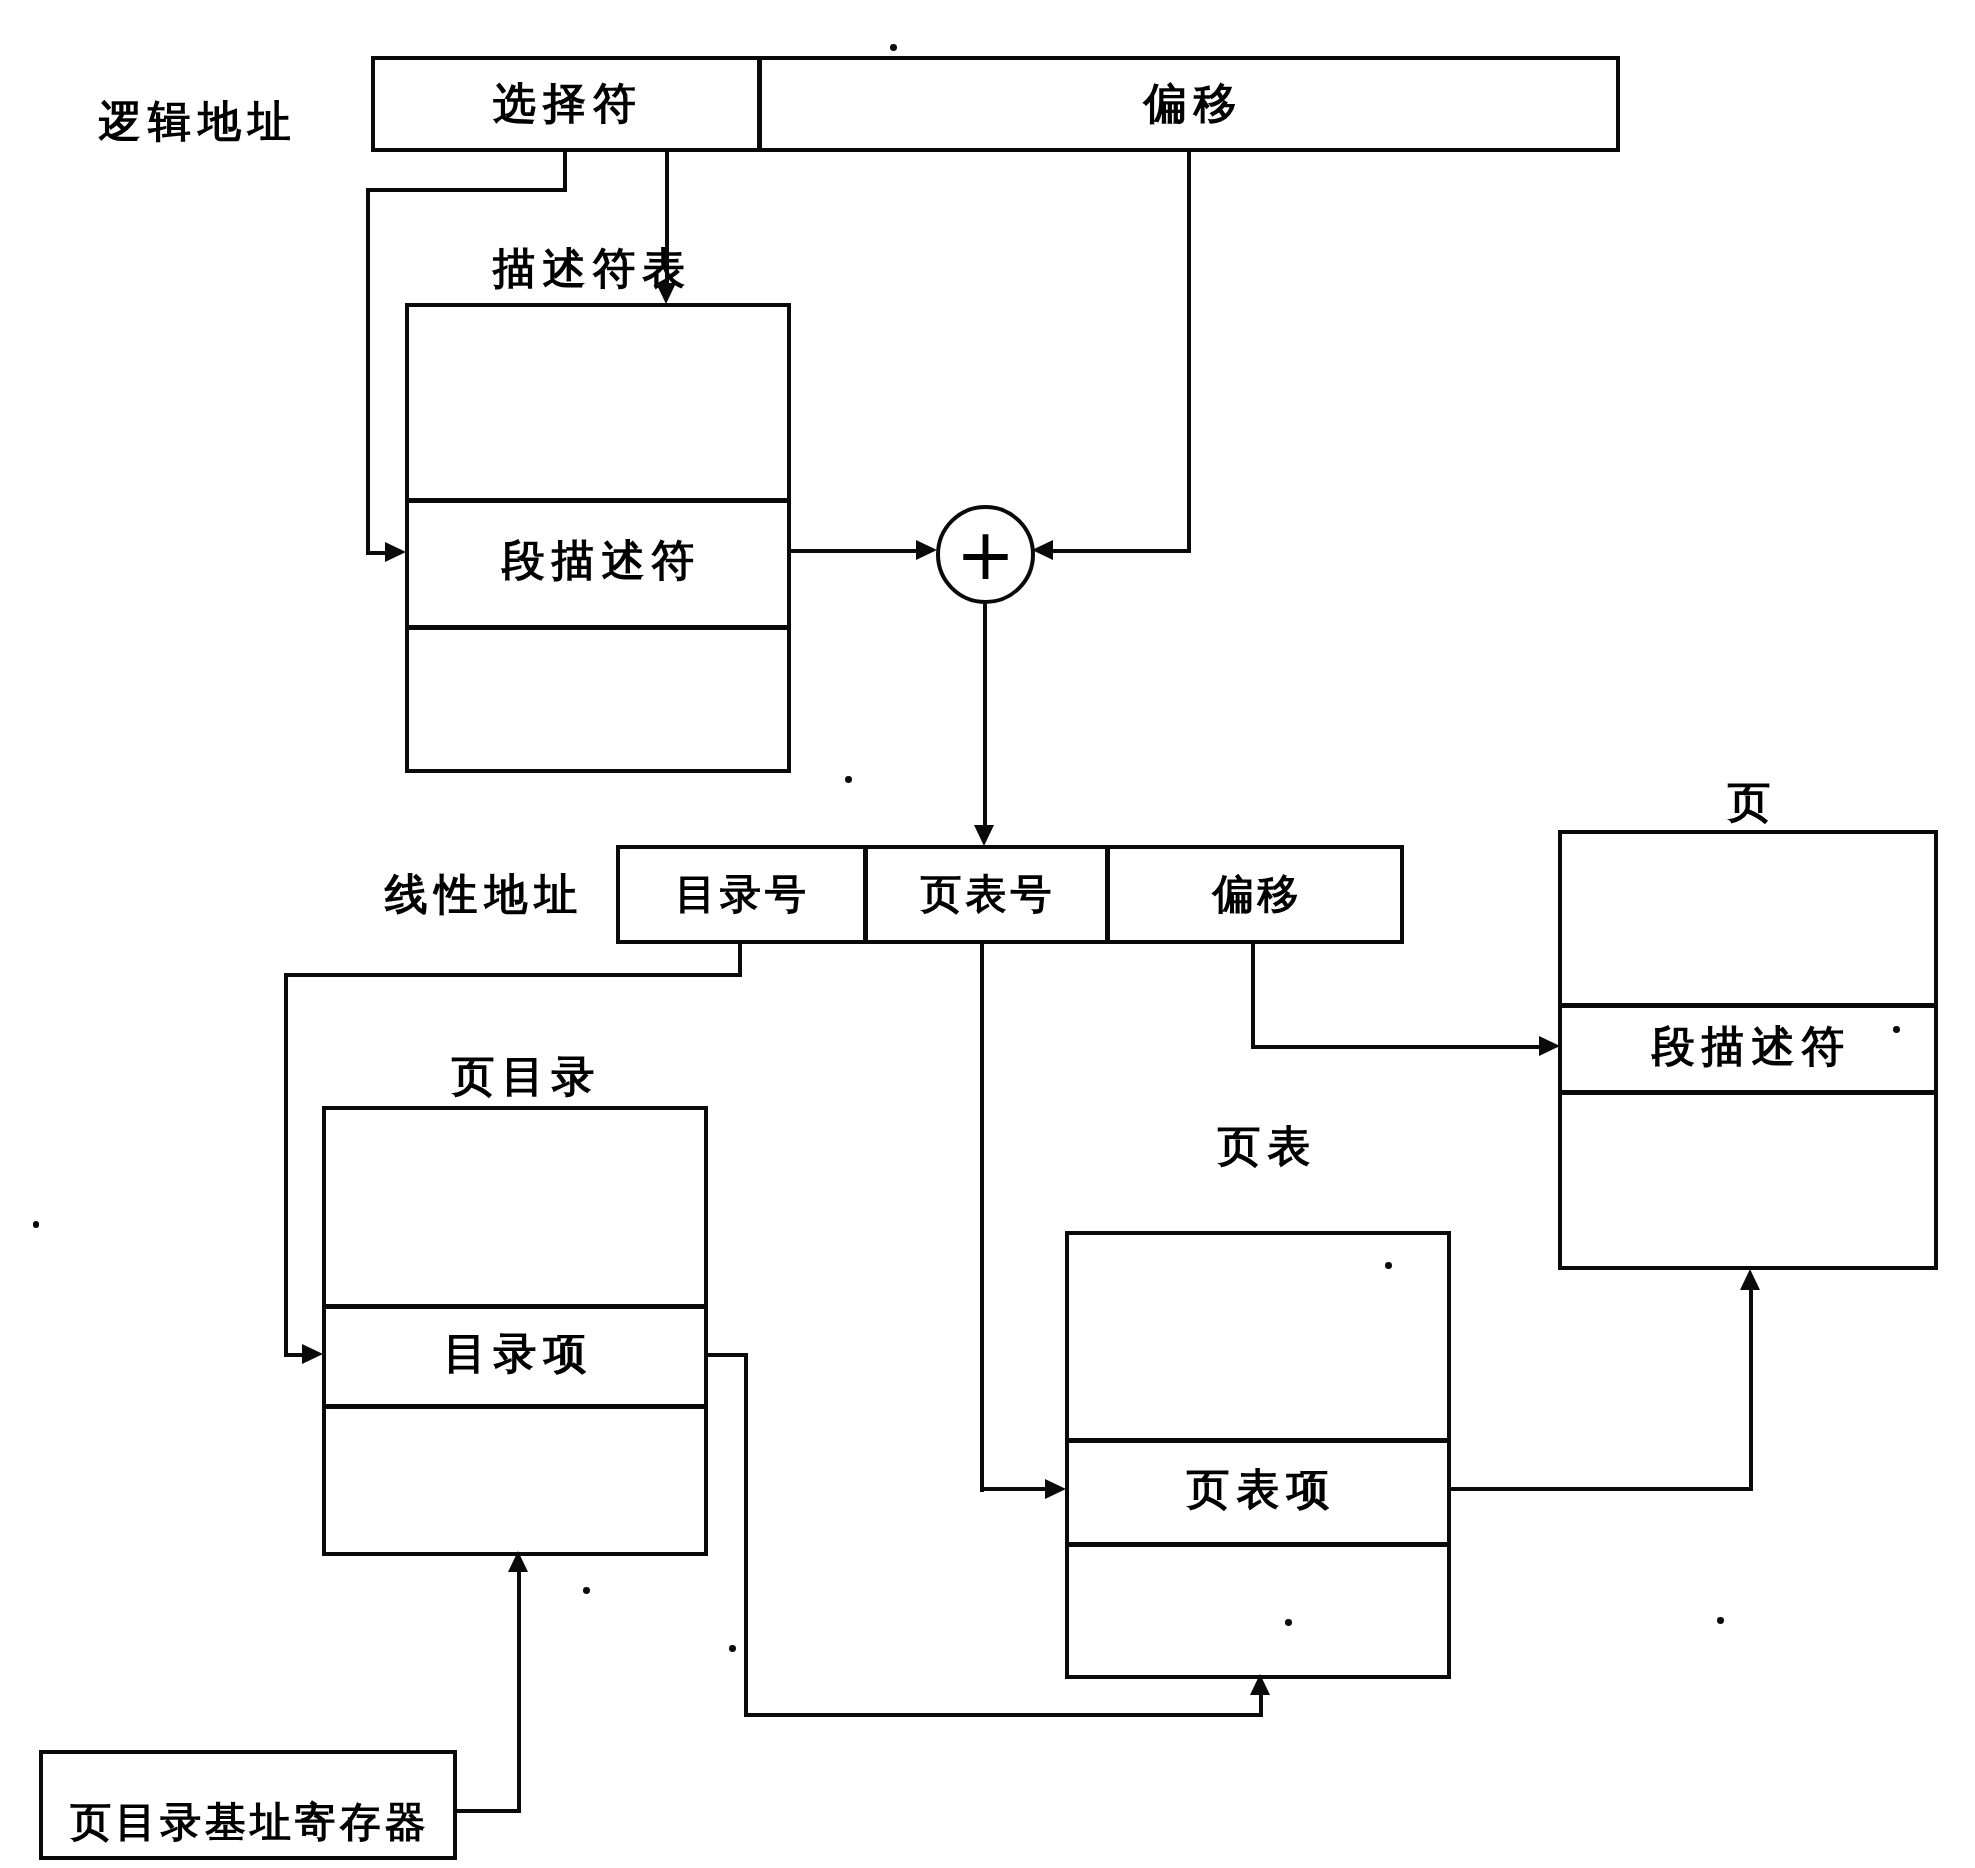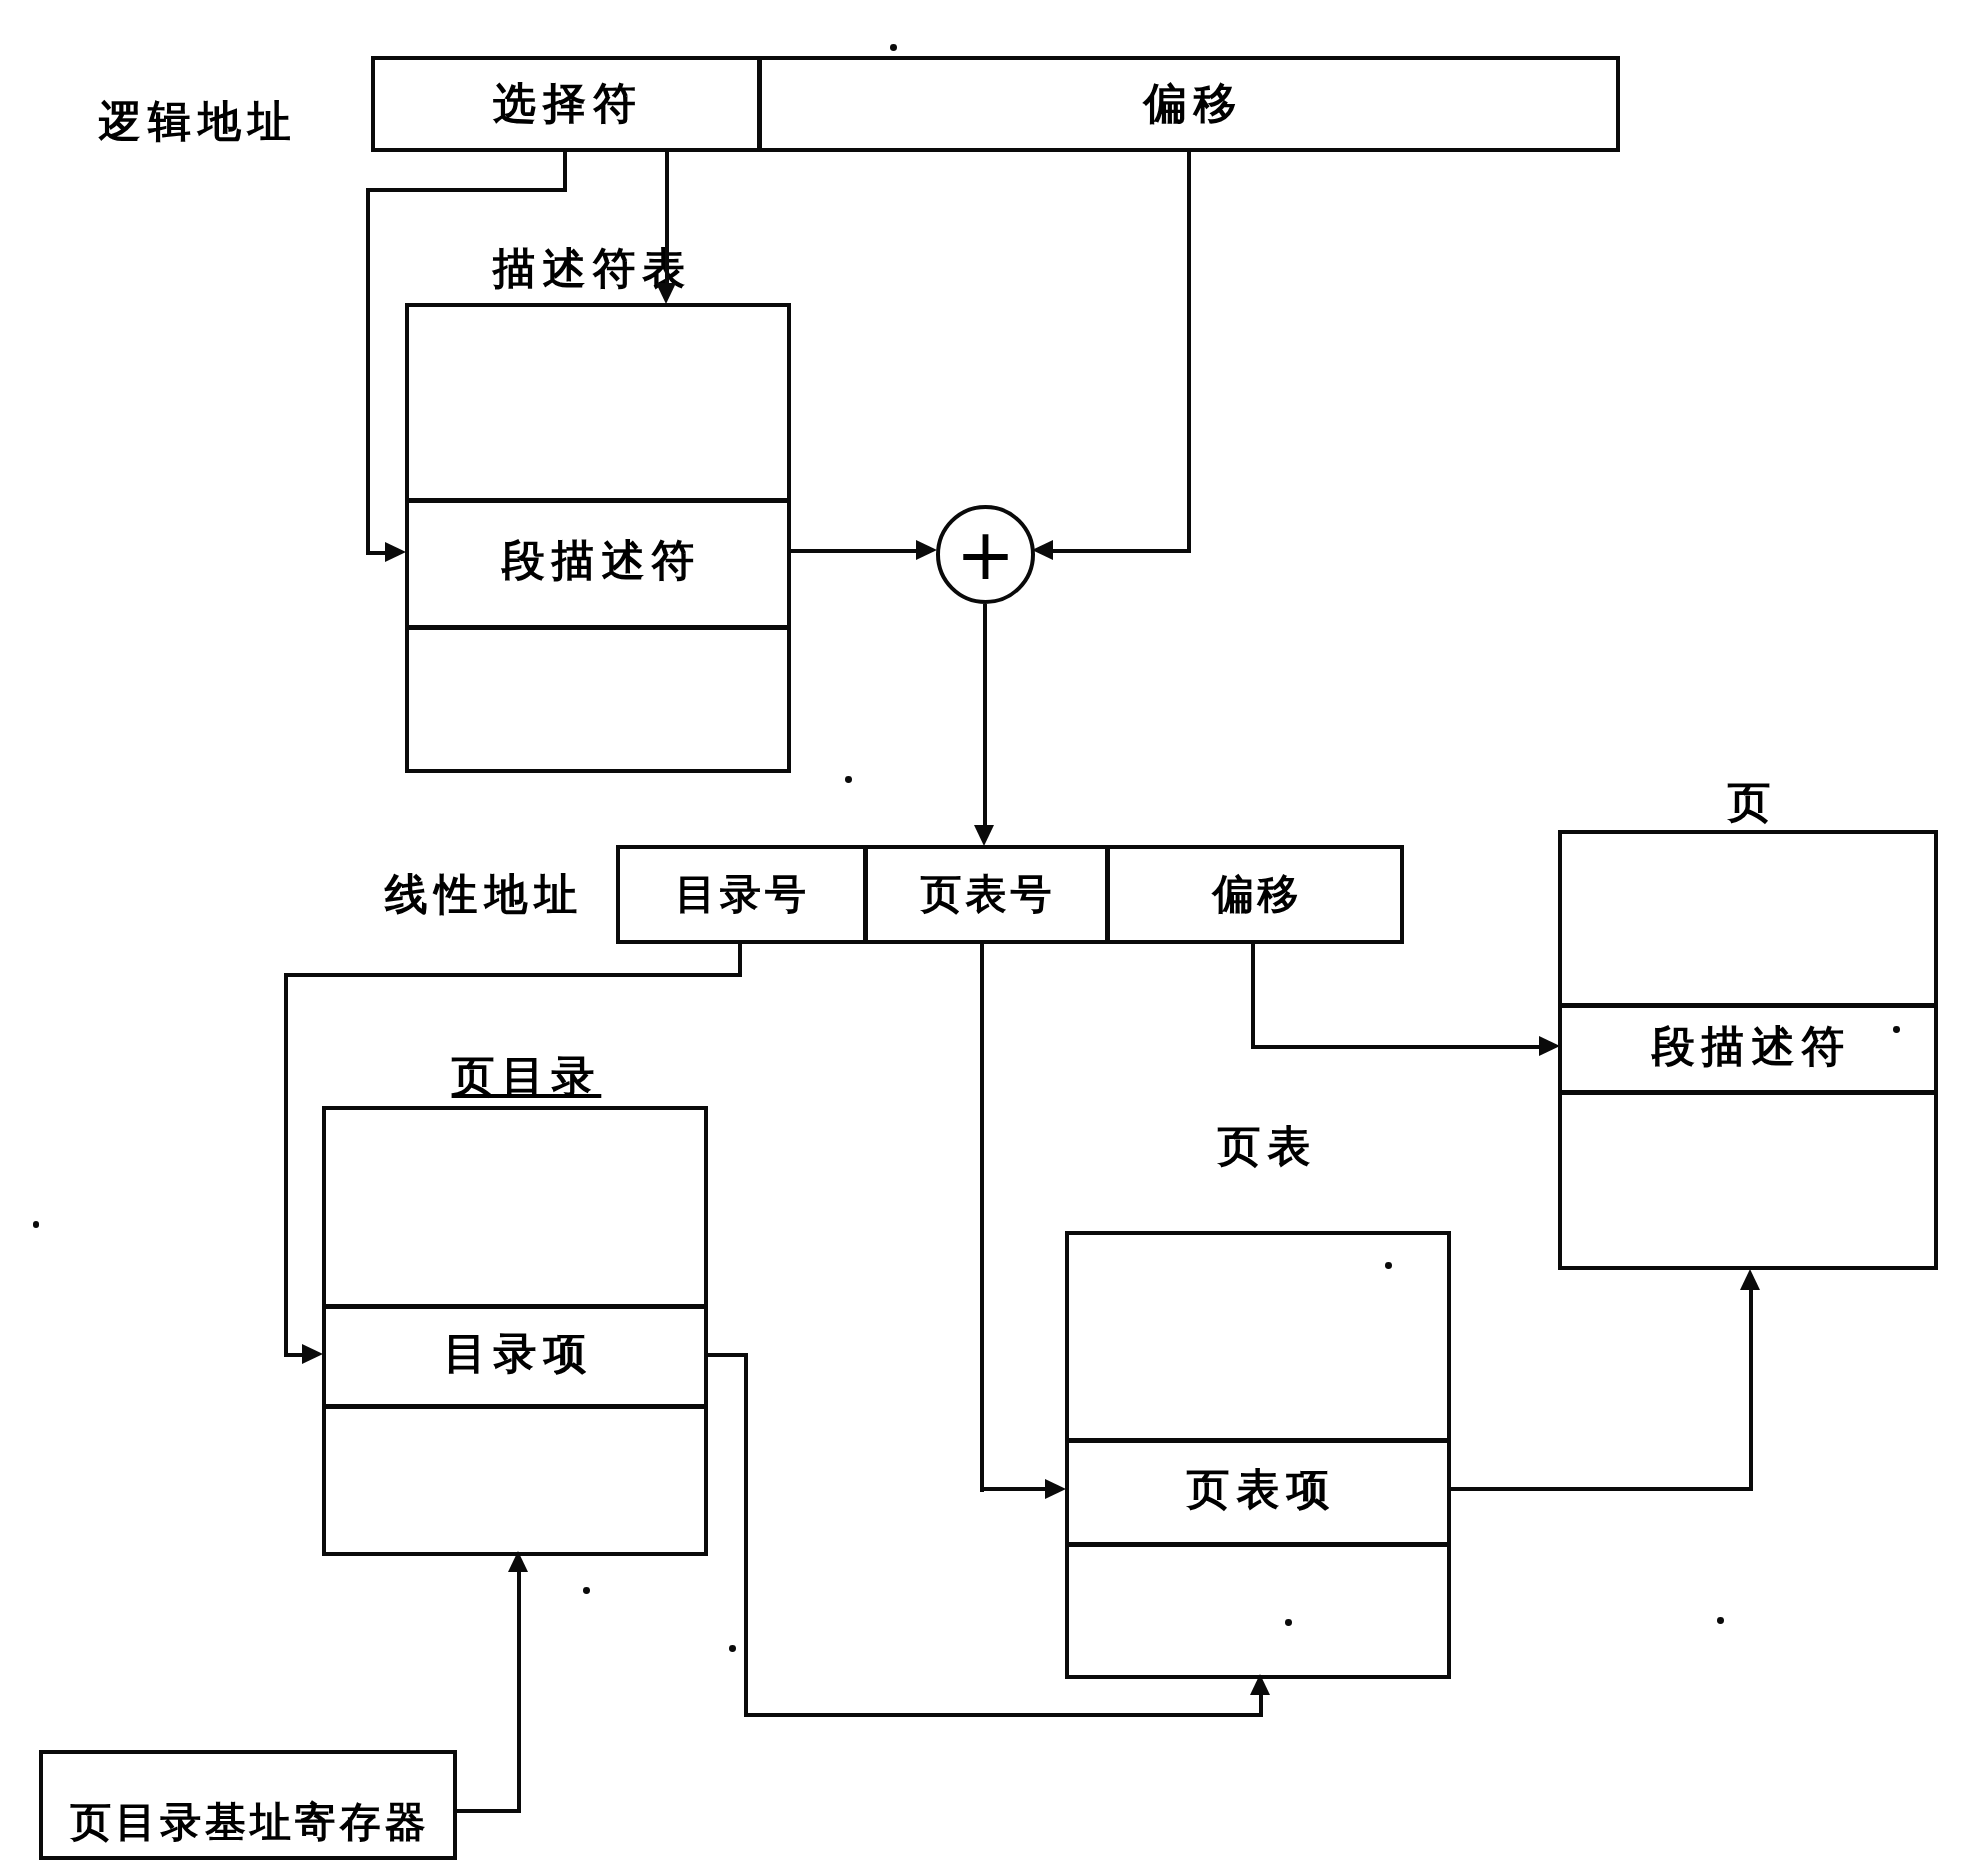--- a/index.html
+++ b/index.html
@@ -67,21 +67,21 @@
 
   <div class="lbl" style="left:353px;top:845px;width:256px;height:99px;">线性地址</div>
 
   <div class="box" style="left:616px;top:845px;width:788px;height:99px;"></div>
   <div class="vdiv" style="left:863px;top:845px;height:99px;"></div>
   <div class="vdiv" style="left:1105px;top:845px;height:99px;"></div>
   <div class="lbl small" style="left:865px;top:845px;width:242px;height:99px;">页表号</div>
   <div class="lbl small" style="left:616px;top:845px;width:249px;height:99px;">目录号</div>
   <div class="lbl small" style="left:1107px;top:845px;width:297px;height:99px;">偏移</div>
 
-  <div class="lbl" style="left:405px;top:1046px;width:236px;height:61px;text-decoration:underline;">页目录</div>
+  <div class="lbl" style="left:405px;top:1046px;width:236px;height:61px;">页目录</div>
 
   <div class="box" style="left:322px;top:1106px;width:386px;height:450px;"></div>
   <div class="hdiv" style="left:322px;top:1304px;width:386px;"></div>
   <div class="hdiv" style="left:322px;top:1404px;width:386px;"></div>
   <div class="lbl" style="left:322px;top:1304px;width:386px;height:99px;">目录项</div>
 
   <div class="lbl" style="left:1146px;top:1116px;width:236px;height:61px;font-family:Liberation Mono, monospace;">页表</div>
 
   <div class="box" style="left:1065px;top:1231px;width:386px;height:448px;"></div>
   <div class="hdiv" style="left:1065px;top:1438px;width:386px;"></div>

